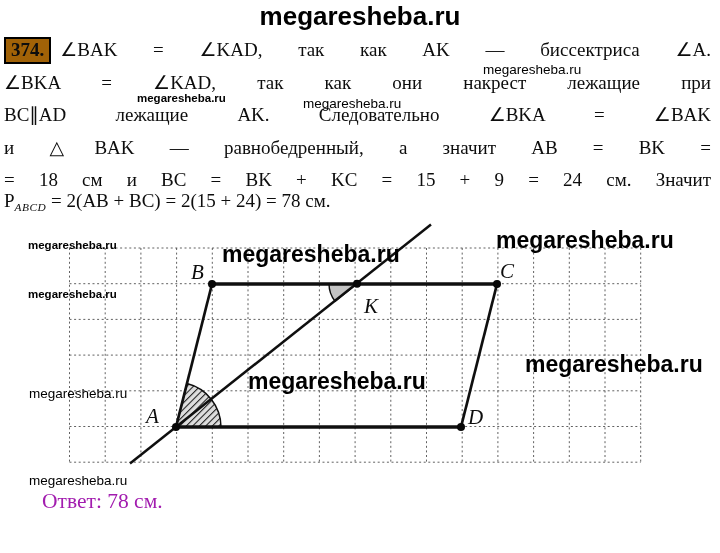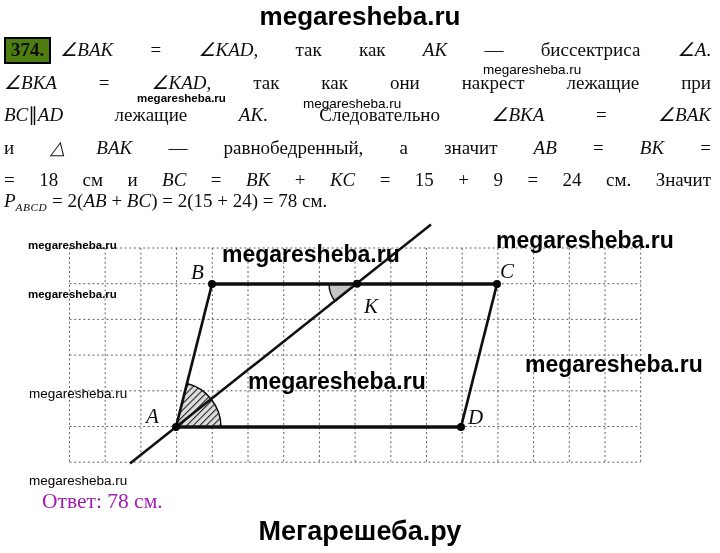--- a/index.html
+++ b/index.html
@@ -5,24 +5,24 @@
   html,body{margin:0;padding:0;background:#fff;}
   .page{position:relative;width:720px;height:553px;background:#fff;overflow:hidden;
         font-family:"Liberation Serif",serif;color:#0d0d0d;}
   .site-header{position:absolute;top:1px;left:0;right:0;text-align:center;
         font-family:"Liberation Sans",sans-serif;font-weight:700;font-size:26px;color:#000;}
   .footer-brand{position:absolute;top:516px;left:0;right:0;text-align:center;
         font-family:"Liberation Sans",sans-serif;font-weight:700;font-size:27px;color:#000;}
   .answer{position:absolute;left:42px;top:489px;font-size:21.5px;color:#a21caf;}
   .sline{position:absolute;left:4px;right:9px;font-size:19px;line-height:27px;color:#0d0d0d;}
   .just{text-align:justify;text-align-last:justify;}
-  .m{font-style:italic;}
+  .m{}
   .sub{font-style:italic;font-size:0.6em;vertical-align:-0.32em;letter-spacing:.5px;}
   .numbox{display:inline-block;border:2.5px solid #000;padding:0 5px 1px 5px;margin-right:9px;
-        font-weight:700;font-size:19px;line-height:22px;background:#4d7c0f;}
+        font-weight:700;font-size:19px;line-height:22px;background:#a16207;}
   .wm{position:absolute;font-family:"Liberation Sans",sans-serif;color:#000;white-space:nowrap;z-index:5;}
   .wm-sm{font-size:13.5px;font-weight:400;}
   .wm-xs{font-size:11.5px;font-weight:700;}
   .wm-lg{font-size:23px;font-weight:700;}
   .fig{position:absolute;left:0;top:0;width:720px;height:553px;z-index:1;}
 </style>
 </head>
 <body>
 
 <div class="page">
@@ -72,15 +72,14 @@
   <span class="wm wm-lg" style="left:222px;top:241px;">megaresheba.ru</span>
   <span class="wm wm-lg" style="left:496px;top:227px;">megaresheba.ru</span>
   <span class="wm wm-xs" style="left:28px;top:288px;">megaresheba.ru</span>
   <span class="wm wm-sm" style="left:29px;top:386px;">megaresheba.ru</span>
   <span class="wm wm-lg" style="left:248px;top:368px;">megaresheba.ru</span>
   <span class="wm wm-lg" style="left:525px;top:351px;">megaresheba.ru</span>
   <span class="wm wm-sm" style="left:29px;top:473px;">megaresheba.ru</span>
 
   <div class="answer">Ответ: 78 см.</div>
 
-  <div class="footer-brand">Мегарешеба.ру</div>
 
 </div>
 
 </body></html>

